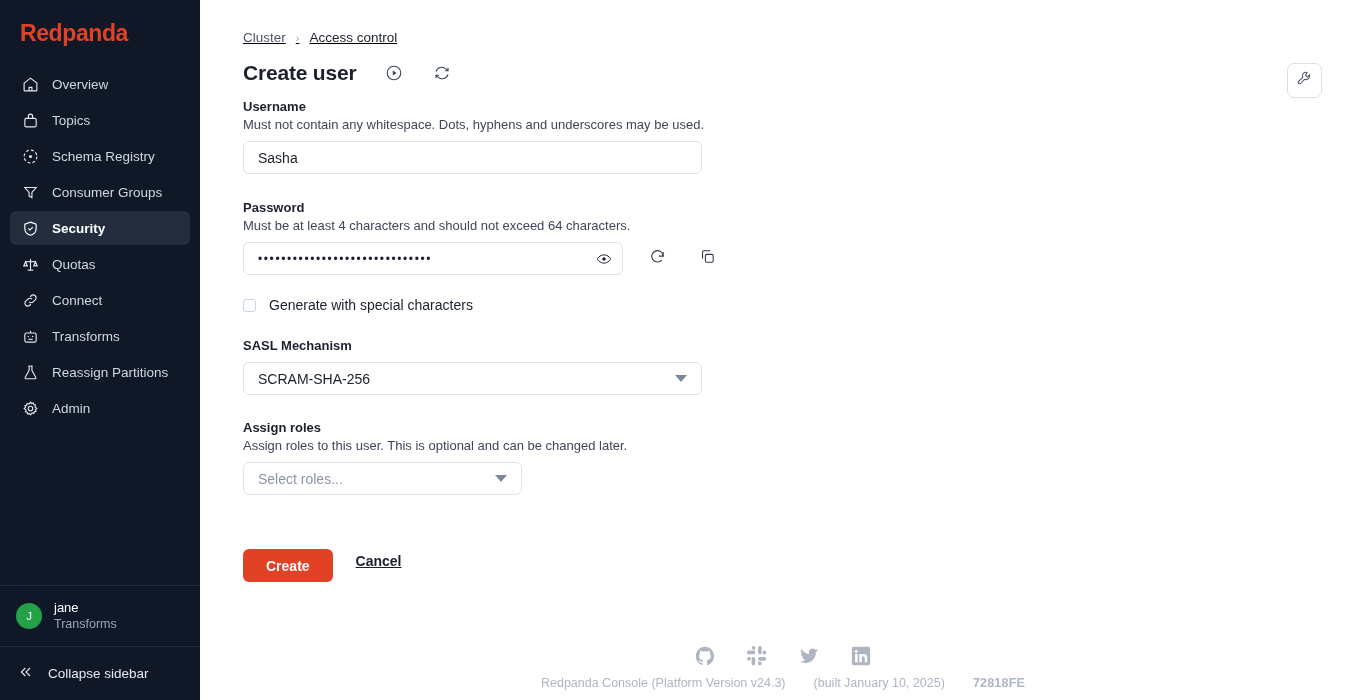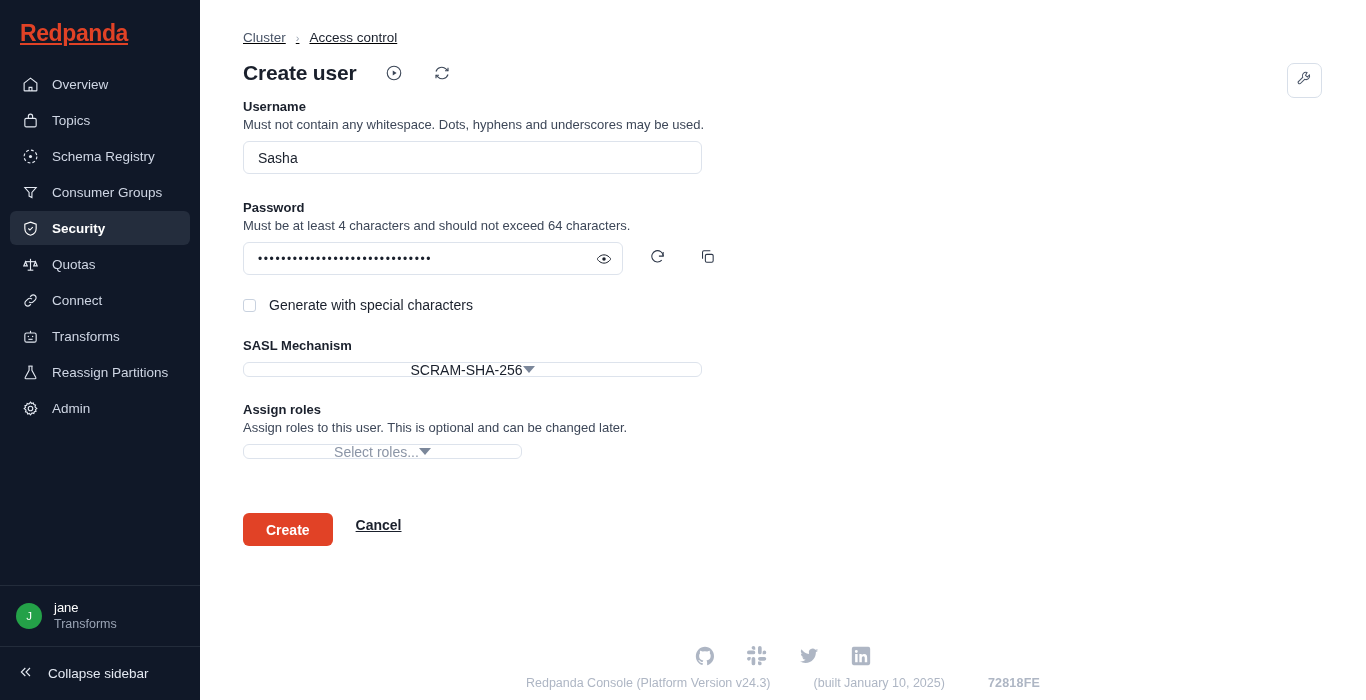--- a/index.html
+++ b/index.html
@@ -15,21 +15,21 @@
   .sidebar {
     width: 200px; height: 700px;
     background: #101828;
     display: flex; flex-direction: column;
     flex: 0 0 200px;
     position: relative;
   }
   .logo-wrap { padding: 20px 0 14px 20px; }
   .logo {
     font-size: 23px; font-weight: 700; letter-spacing: -0.4px;
-    color: #E14226; display: inline-block; position: relative; text-decoration: underline;
+    color: #E14226; display: inline-block; position: relative;
   }
   .nav { padding: 6px 10px 0 10px; display: flex; flex-direction: column; gap: 0px; }
   .nav-item {
     display: flex; align-items: center; gap: 13px;
     height: 34px; padding: 0 11px;
     border-radius: 6px; cursor: pointer;
     color: #cfd6e4; font-size: 13.5px;
     margin-bottom: 2px;
   }
   .nav-item .ico { width: 18px; height: 18px; display: flex; align-items: center; justify-content: center; flex: 0 0 18px; }
@@ -118,23 +118,23 @@
   .icon-btn svg { width: 17px; height: 17px; stroke: #2d3748; fill: none; stroke-width: 1.5; }
 
   .check-row { display: flex; align-items: center; gap: 13px; margin-top: 22px; }
   .checkbox {
     width: 13px; height: 13px; border: 1px solid #c9d2df;
     border-radius: 3px; background: #fff; cursor: pointer; flex: 0 0 13px;
   }
   .check-label { font-size: 14px; color: #1a202c; cursor: pointer; }
 
   .select {
-    width: 459px; height: 15px; border: 1px solid #dde3ec;
+    width: 459px; height: 33px; border: 1px solid #dde3ec;
     border-radius: 6px; background: #fff;
-    display: flex; align-items: center; justify-content: center;
+    display: flex; align-items: center; justify-content: space-between;
     padding: 0 14px; font-size: 14px; color: #1a202c; cursor: pointer;
   }
   .select.roles { width: 279px; color: #8b95a6; }
   .caret { width: 0; height: 0; border-left: 6px solid transparent; border-right: 6px solid transparent; border-top: 7px solid #7b879a; }
 
   .actions { display: flex; align-items: center; gap: 23px; margin-top: 44px; }
   .btn-create {
     background: #E14226; color: #fff; border: none;
     height: 33px; padding: 0 23px; border-radius: 6px;
     font-size: 14px; font-weight: 700; cursor: pointer;
@@ -148,21 +148,21 @@
   }
 
   
   .footer {
     position: absolute; left: 0; right: 0; bottom: 10px;
     display: flex; flex-direction: column; align-items: center; gap: 9px;
   }
   .social { display: flex; align-items: center; gap: 30px; }
   .social a { display: flex; cursor: pointer; }
   .social svg { width: 22px; height: 22px; fill: #aeb6c4; }
-  .foot-text { display: flex; align-items: center; gap: 43px; font-size: 12.5px; color: #aeb6c4; }
+  .foot-text { display: flex; align-items: center; gap: 28px; font-size: 12.5px; color: #aeb6c4; }
   .foot-hash { color: #aeb6c4; font-weight: 700; letter-spacing: 0.2px; }
 </style>
 </head>
 <body>
 
 <div id="app">
 
   <aside class="sidebar">
     <div class="logo-wrap">
       <span class="logo">Redpanda</span>

